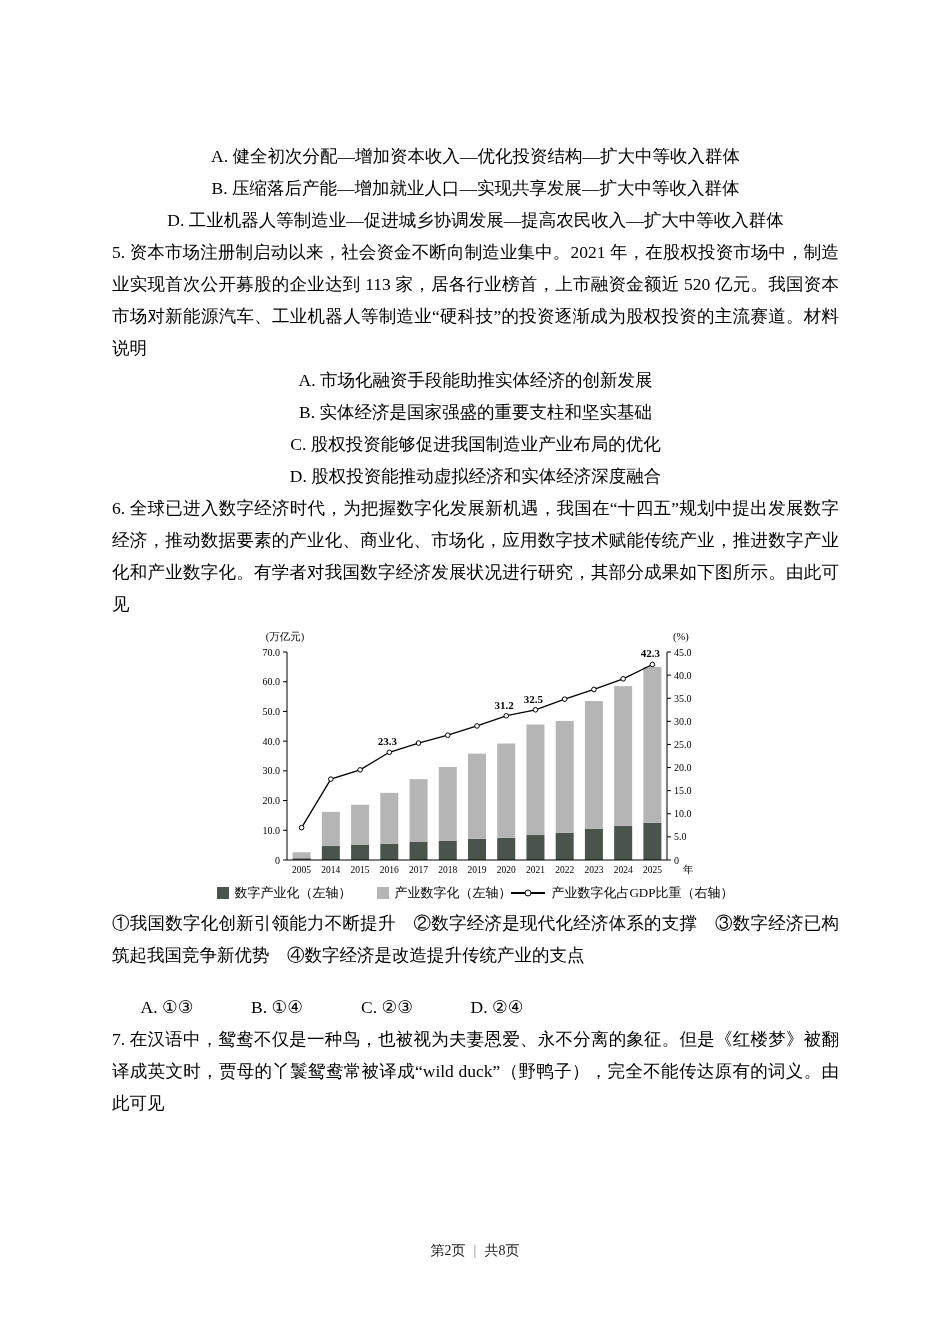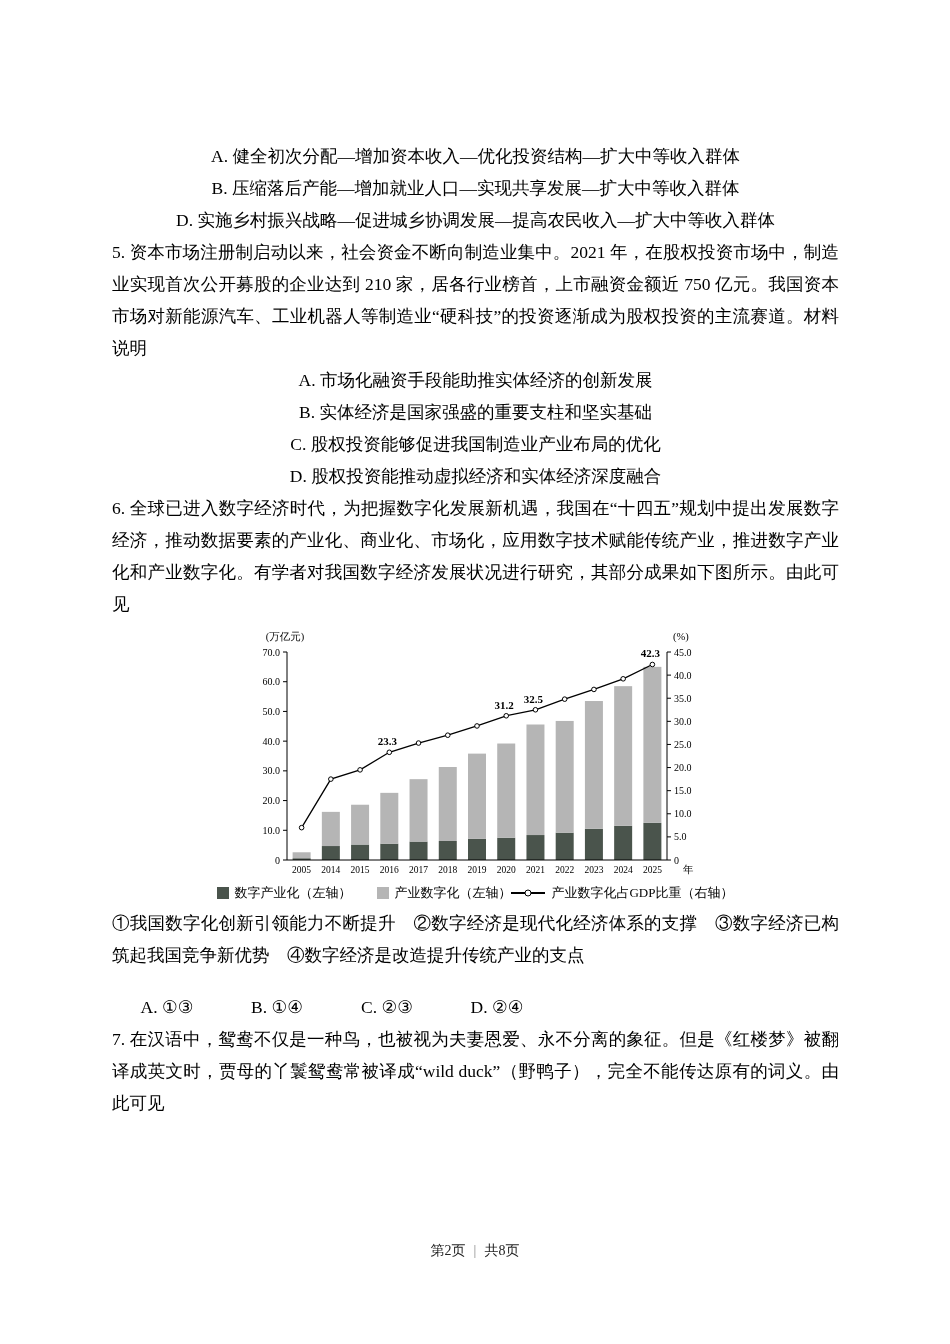--- a/index.html
+++ b/index.html
@@ -36,23 +36,23 @@
   }
   .footer .sep { color:#8a8a8a; margin:0 8px; }
 </style>
 </head>
 <body>
 
 <main class="content">
 
   <p class="para opt-line">A. 健全初次分配—增加资本收入—优化投资结构—扩大中等收入群体</p>
   <p class="para opt-line">B. 压缩落后产能—增加就业人口—实现共享发展—扩大中等收入群体</p>
-  <p class="para opt-line">D. 实施乡村振兴战略—促进城乡协调发展—提高农民收入—扩大中等收入群体</p>
+  <p class="para opt-line">D. 工业机器人等制造业—促进城乡协调发展—提高农民收入—扩大中等收入群体</p>
 
-  <p class="para">5. 资本市场注册制启动以来，社会资金不断向制造业集中。2021 年，在股权投资市场中，制造业实现首次公开募股的企业达到 210 家，居各行业榜首，上市融资金额近 750 亿元。我国资本市场对新能源汽车、工业机器人等制造业“硬科技”的投资逐渐成为股权投资的主流赛道。材料说明</p>
+  <p class="para">5. 资本市场注册制启动以来，社会资金不断向制造业集中。2021 年，在股权投资市场中，制造业实现首次公开募股的企业达到 113 家，居各行业榜首，上市融资金额近 520 亿元。我国资本市场对新能源汽车、工业机器人等制造业“硬科技”的投资逐渐成为股权投资的主流赛道。材料说明</p>
   <p class="para opt-line">A. 市场化融资手段能助推实体经济的创新发展</p>
   <p class="para opt-line">B. 实体经济是国家强盛的重要支柱和坚实基础</p>
   <p class="para opt-line">C. 股权投资能够促进我国制造业产业布局的优化</p>
   <p class="para opt-line">D. 股权投资能推动虚拟经济和实体经济深度融合</p>
 
   <p class="para">6. 全球已进入数字经济时代，为把握数字化发展新机遇，我国在“十四五”规划中提出发展数字经济，推动数据要素的产业化、商业化、市场化，应用数字技术赋能传统产业，推进数字产业化和产业数字化。有学者对我国数字经济发展状况进行研究，其部分成果如下图所示。由此可见</p>
 
   <figure class="chart">
     <svg id="chart-svg" width="474" height="256" viewBox="0 0 474 256">
         <rect x="53.61538461538461" y="232.21714285714285" width="18" height="1.7828571428571536" fill="#4a544c"></rect>

